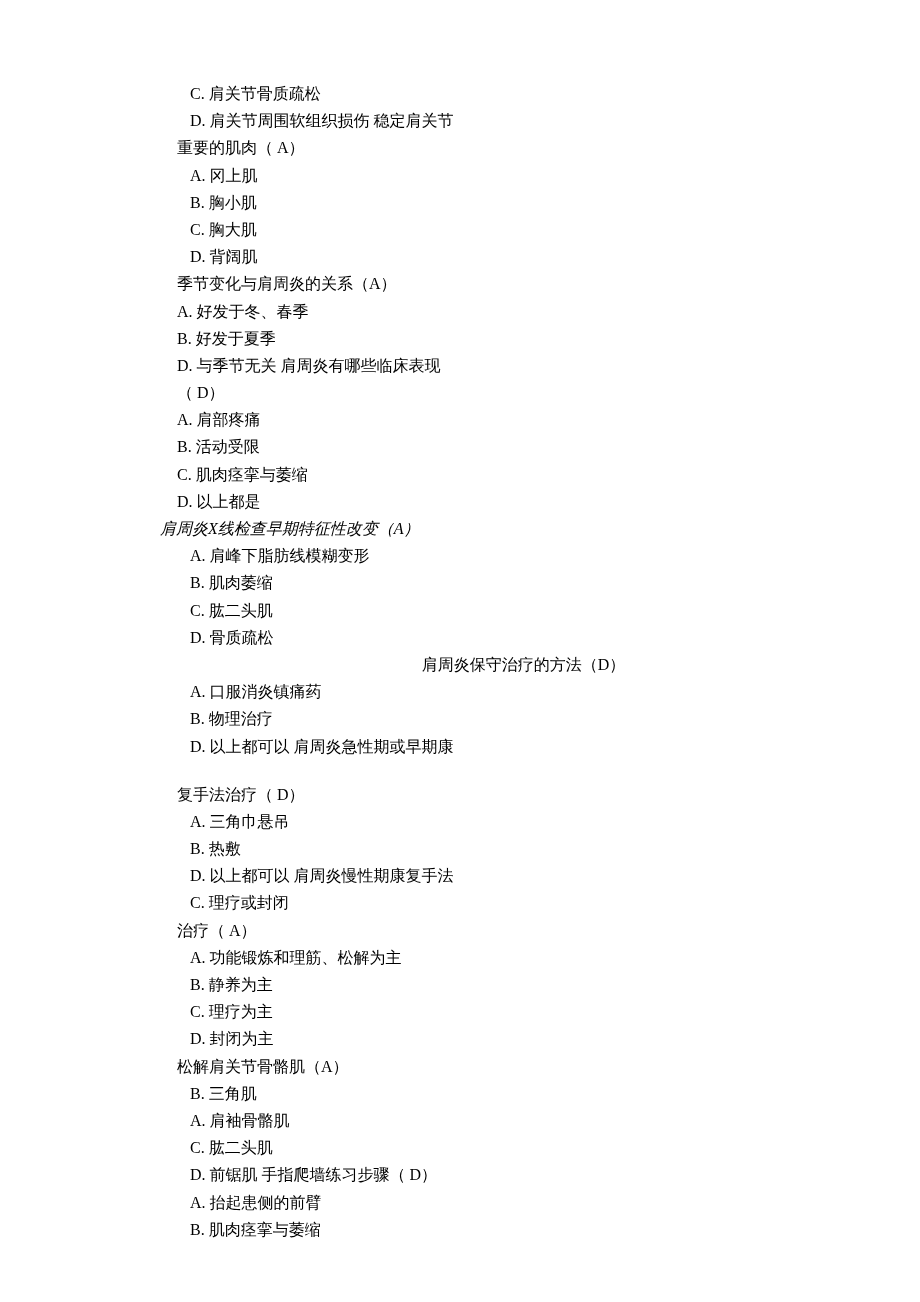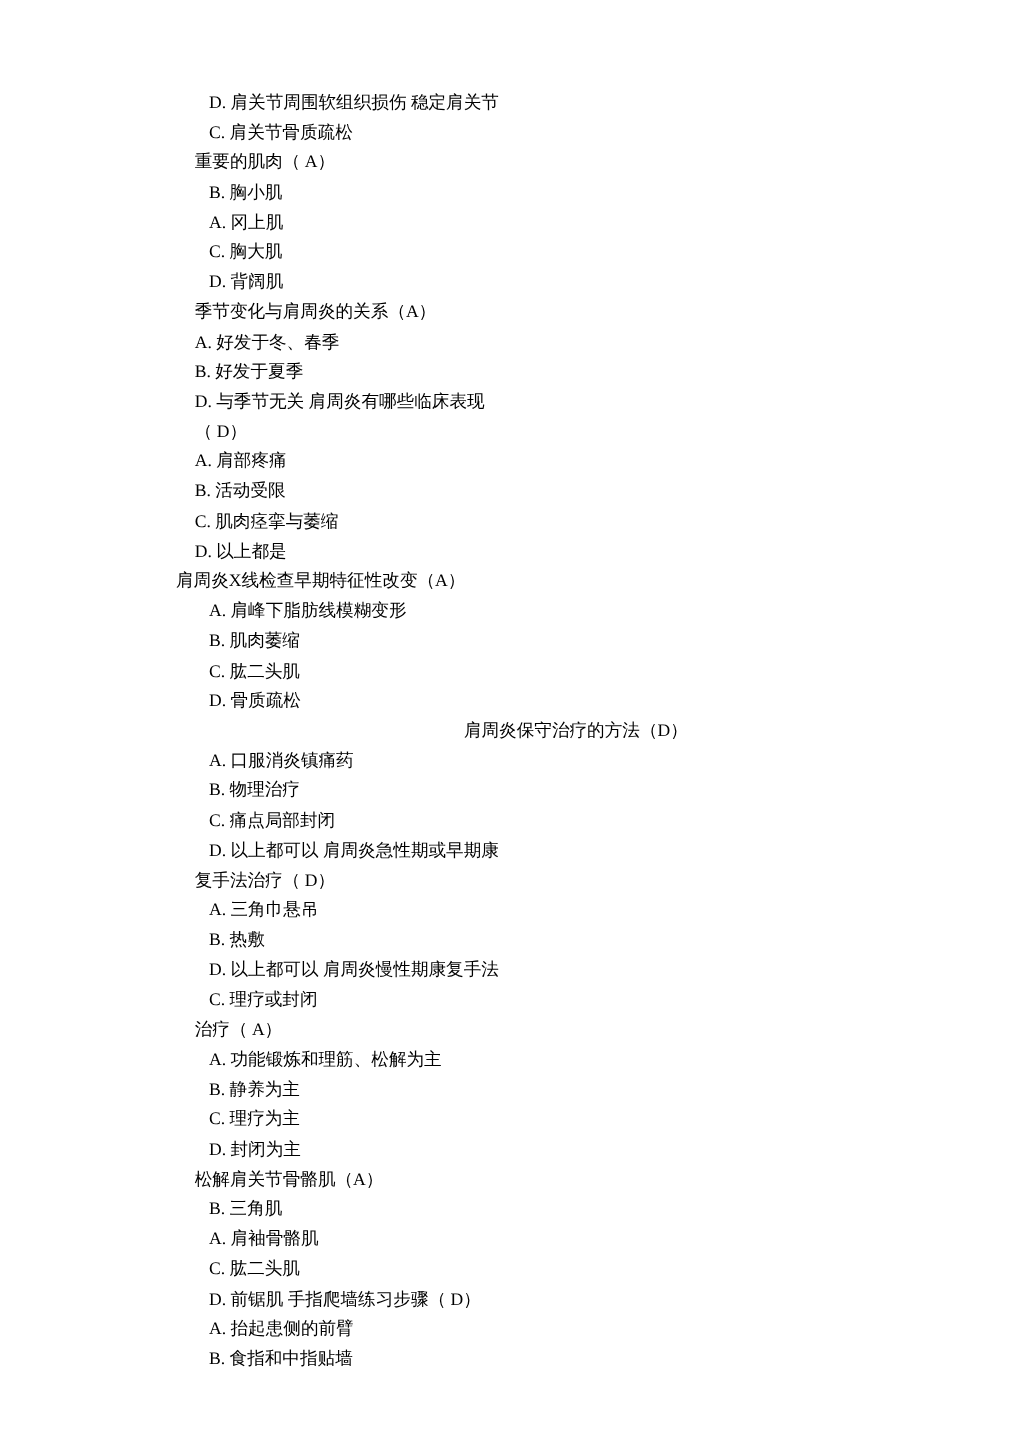--- a/index.html
+++ b/index.html
@@ -25,57 +25,56 @@
   }
   .d4 {
     padding-left: 30px;
   }
 </style>
 </head>
 <body>
 
 <div class="page">
   <div id="content">
+      <p class="opt d4">C.  肩关节骨质疏松</p>
       <p class="opt d4">D.  肩关节周围软组织损伤  稳定肩关节</p>
-      <p class="opt d4">C.  肩关节骨质疏松</p>
       <p class="stem" style="padding-left: 17px;">重要的肌肉（ A）</p>
+      <p class="opt d4">A.  冈上肌</p>
       <p class="opt d4">B.  胸小肌</p>
-      <p class="opt d4">A.  冈上肌</p>
       <p class="opt d4">C.  胸大肌</p>
       <p class="opt d4">D.  背阔肌</p>
       <p class="stem" style="padding-left: 17px;">季节变化与肩周炎的关系（A）</p>
       <p class="opt">A.  好发于冬、春季</p>
       <p class="opt">B.  好发于夏季</p>
       <p class="opt">D.  与季节无关  肩周炎有哪些临床表现</p>
       <p class="stem" style="padding-left: 17px;">（ D）</p>
       <p class="opt">A.  肩部疼痛</p>
       <p class="opt">B.  活动受限</p>
       <p class="opt">C.  肌肉痉挛与萎缩</p>
       <p class="opt">D.  以上都是</p>
-      <p class="stem" style="padding-left: 0px;">肩周炎X线检查早期特征性改变（A）</p>
+      <p class="stem" style="padding-left: 0px; font-style: italic;">肩周炎X线检查早期特征性改变（A）</p>
       <p class="opt d4">A.  肩峰下脂肪线模糊变形</p>
       <p class="opt d4">B.  肌肉萎缩</p>
       <p class="opt d4">C.  肱二头肌</p>
       <p class="opt d4">D.  骨质疏松</p>
       <p class="stem" style="padding-left: 17px; text-align: center;">肩周炎保守治疗的方法（D）</p>
       <p class="opt d4">A.  口服消炎镇痛药</p>
       <p class="opt d4">B.  物理治疗</p>
-      <p class="opt d4">C.  痛点局部封闭</p>
       <p class="opt d4">D.  以上都可以  肩周炎急性期或早期康</p>
-      <p class="stem" style="padding-left: 17px;">复手法治疗（ D）</p>
+      <p class="stem" style="padding-left: 17px; margin-top: 21px;">复手法治疗（ D）</p>
       <p class="opt d4">A.  三角巾悬吊</p>
       <p class="opt d4">B.  热敷</p>
       <p class="opt d4">D.  以上都可以  肩周炎慢性期康复手法</p>
       <p class="opt d4">C.  理疗或封闭</p>
       <p class="stem" style="padding-left: 17px;">治疗（ A）</p>
       <p class="opt d4">A.  功能锻炼和理筋、松解为主</p>
       <p class="opt d4">B.  静养为主</p>
       <p class="opt d4">C.  理疗为主</p>
       <p class="opt d4">D.  封闭为主</p>
       <p class="stem" style="padding-left: 17px;">松解肩关节骨骼肌（A）</p>
       <p class="opt d4">B.  三角肌</p>
       <p class="opt d4">A.  肩袖骨骼肌</p>
       <p class="opt d4">C.  肱二头肌</p>
       <p class="opt d4">D.  前锯肌  手指爬墙练习步骤（ D）</p>
       <p class="opt d4">A.  抬起患侧的前臂</p>
-      <p class="opt d4">B.  食指和中指贴墙</p>
+      <p class="opt d4">B.  肌肉痉挛与萎缩</p>
     </div>
 </div>
 
 </body></html>

